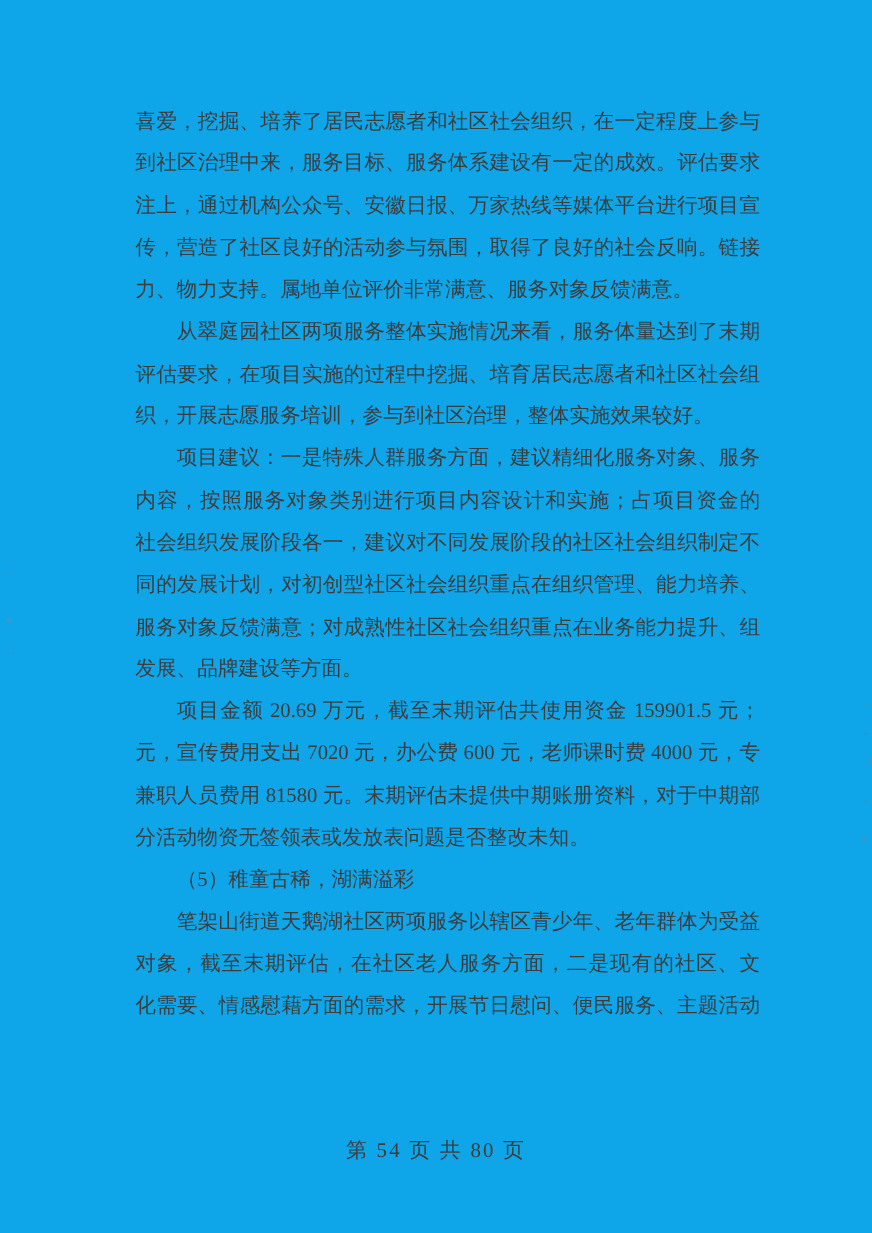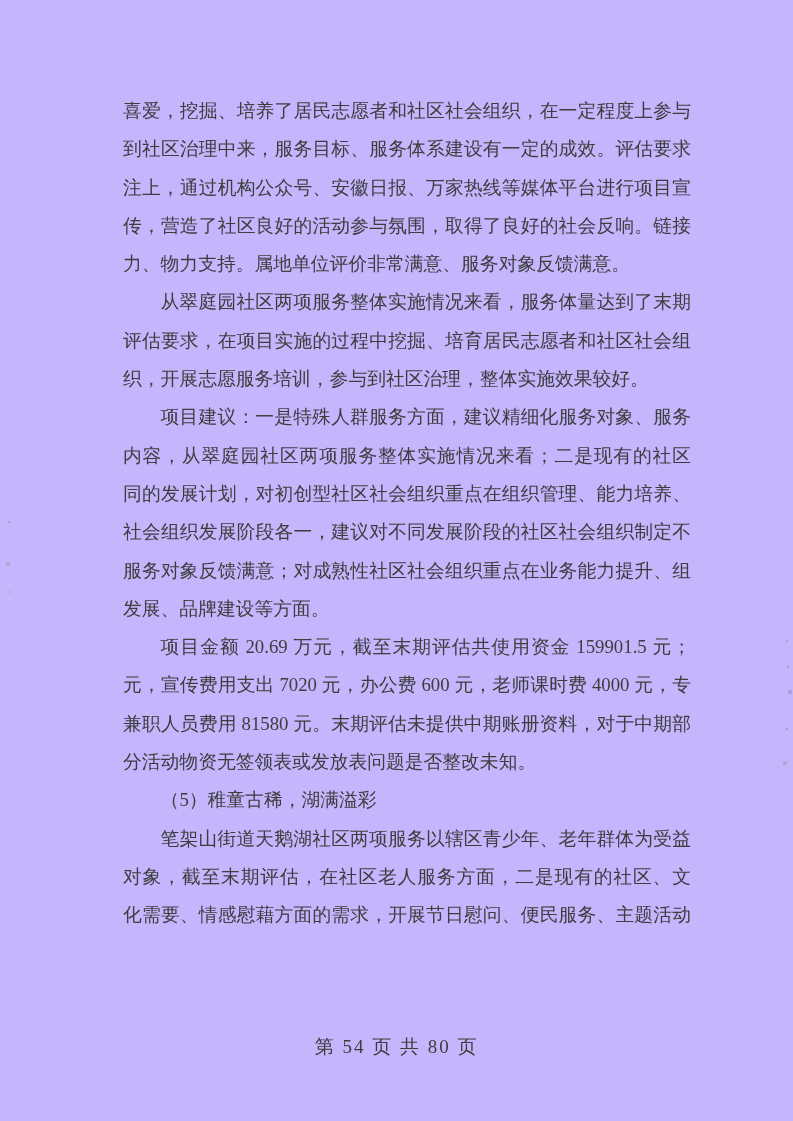--- a/index.html
+++ b/index.html
@@ -11,21 +11,21 @@
     width: 793px;
     height: 1121px;
     position: relative;
     overflow: hidden;
     font-family: "Liberation Serif", "DejaVu Serif", serif;
     color: #3d3d3d;
   }
   .page {
     position: absolute;
     inset: 0;
-    background: #c4b5fd;
+    background: #0ea5e9;
   }
   .text-block {
     position: absolute;
     left: 123px;
     top: 92px;
     width: 568px;
   }
   .para { margin: 0; padding: 0; }
   .line {
     height: 38.3px;
@@ -87,23 +87,23 @@
     </div>
 
     <div class="para">
       <div class="line j ind">从翠庭园社区两项服务整体实施情况来看，服务体量达到了末期</div>
       <div class="line j">评估要求，在项目实施的过程中挖掘、培育居民志愿者和社区社会组</div>
       <div class="line">织，开展志愿服务培训，参与到社区治理，整体实施效果较好。</div>
     </div>
 
     <div class="para">
       <div class="line j ind">项目建议：一是特殊人群服务方面，建议精细化服务对象、服务</div>
-      <div class="line j">内容，从翠庭园社区两项服务整体实施情况来看；二是现有的社区</div>
+      <div class="line j">内容，按照服务对象类别进行项目内容设计和实施；占项目资金的</div>
+      <div class="line j">社会组织发展阶段各一，建议对不同发展阶段的社区社会组织制定不</div>
       <div class="line j">同的发展计划，对初创型社区社会组织重点在组织管理、能力培养、</div>
-      <div class="line j">社会组织发展阶段各一，建议对不同发展阶段的社区社会组织制定不</div>
       <div class="line j">服务对象反馈满意；对成熟性社区社会组织重点在业务能力提升、组织</div>
       <div class="line">发展、品牌建设等方面。</div>
     </div>
 
     <div class="para">
       <div class="line j ind">项目金额 20.69 万元，截至末期评估共使用资金 159901.5 元；</div>
       <div class="line j">元，宣传费用支出 7020 元，办公费 600 元，老师课时费 4000 元，专</div>
       <div class="line j">兼职人员费用 81580 元。末期评估未提供中期账册资料，对于中期部</div>
       <div class="line">分活动物资无签领表或发放表问题是否整改未知。</div>
     </div>

